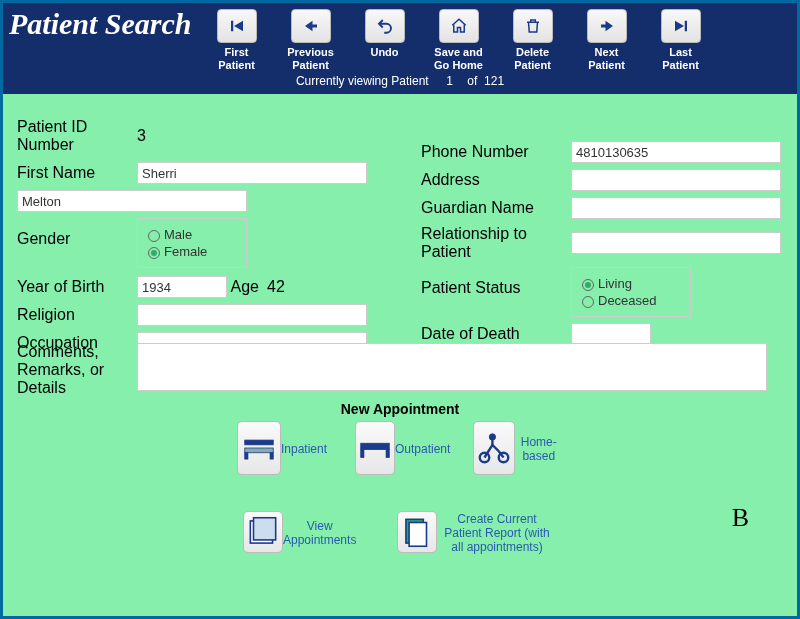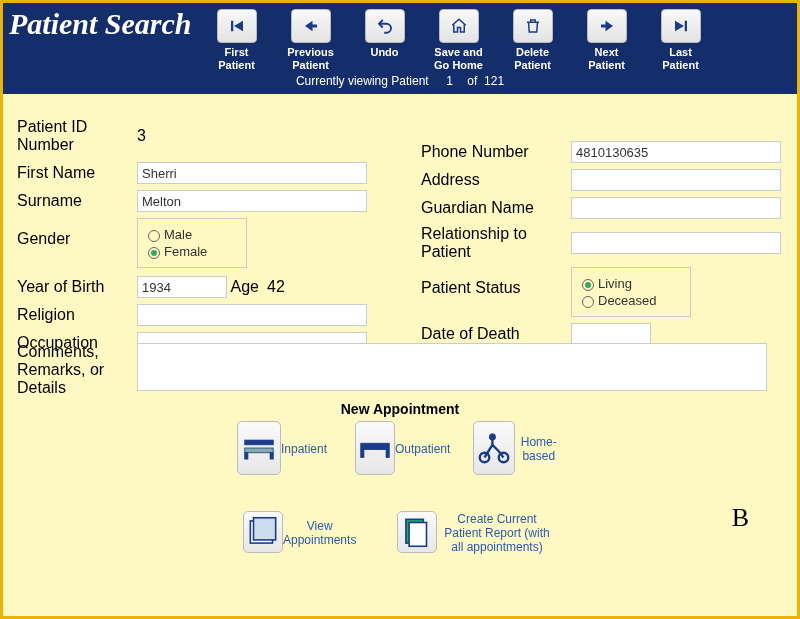--- a/index.html
+++ b/index.html
@@ -1,17 +1,17 @@
 <!DOCTYPE html>
 <html><head>
 <meta charset="utf-8">
 <style>
   * { box-sizing: border-box; margin: 0; padding: 0; font-family: "Segoe UI", Tahoma, sans-serif; }
   body { background: #fff; }
-  .frame { width: 800px; height: 619px; border: 3px solid #eab308; position: relative; background: #fef9c3; }
+  .frame { width: 800px; height: 619px; border: 3px solid #0369a1; position: relative; background: #86efac; }
   .header { background: #142d6b; color: #fff; display: flex; align-items: flex-start; padding: 6px 6px 0 6px; }
   .title { font-family: Georgia, 'Times New Roman', serif; font-weight: bold; font-size: 30px; font-style: italic; white-space: nowrap; margin-right: 10px; margin-top:-2px;}
   .toolbar { display: flex; gap: 12px; margin-left: 4px; font-weight: bold;}
   .tbtn { display: flex; flex-direction: column; align-items: center; width: 62px; cursor: pointer; }
   .tbtn .btnface { width: 40px; height: 34px; background: linear-gradient(#f8f8f8,#e3e3e3); border: 1px solid #bbb; border-radius: 4px; display: flex; align-items: center; justify-content: center; color: #1a3a8a; font-size: 18px; }
   .tbtn .lbl { font-size: 11px; text-align: center; color: #fff; line-height: 1.15; margin-top: 3px; min-height: 26px;}
   .subhead { background: #142d6b; color: #fff; font-size: 12px; text-align: center; padding: 2px 0 6px 0; }
   .subhead .num { display: inline-block; min-width: 22px; text-align: center;}
   .row { display: flex; align-items: center; margin-bottom: 6px; }
   .lbl-col { width: 120px; color: #000; }
@@ -119,21 +119,20 @@
   <div class="col-left">
     <div class="row idrow">
       <div class="lbl-col">Patient ID Number</div>
       <div style="width:20px;">3</div>
     </div>
     <div class="row">
       <div class="lbl-col">First Name</div>
       <input type="text" class="wfull" value="Sherri" style="">
     </div>
     <div class="row">
-      <div class="lbl-col">Surname</div>
       <input type="text" class="wfull" value="Melton" style="">
     </div>
     <div class="row" style="align-items:flex-start; margin-top:6px;">
       <div class="lbl-col" style="padding-top:12px;">Gender</div>
       <div class="groupbox" style="width:110px;">
         <div class="radio-row">
             <span class="radio-dot"></span>
             <span>Male</span>
           </div>
         <div class="radio-row">

